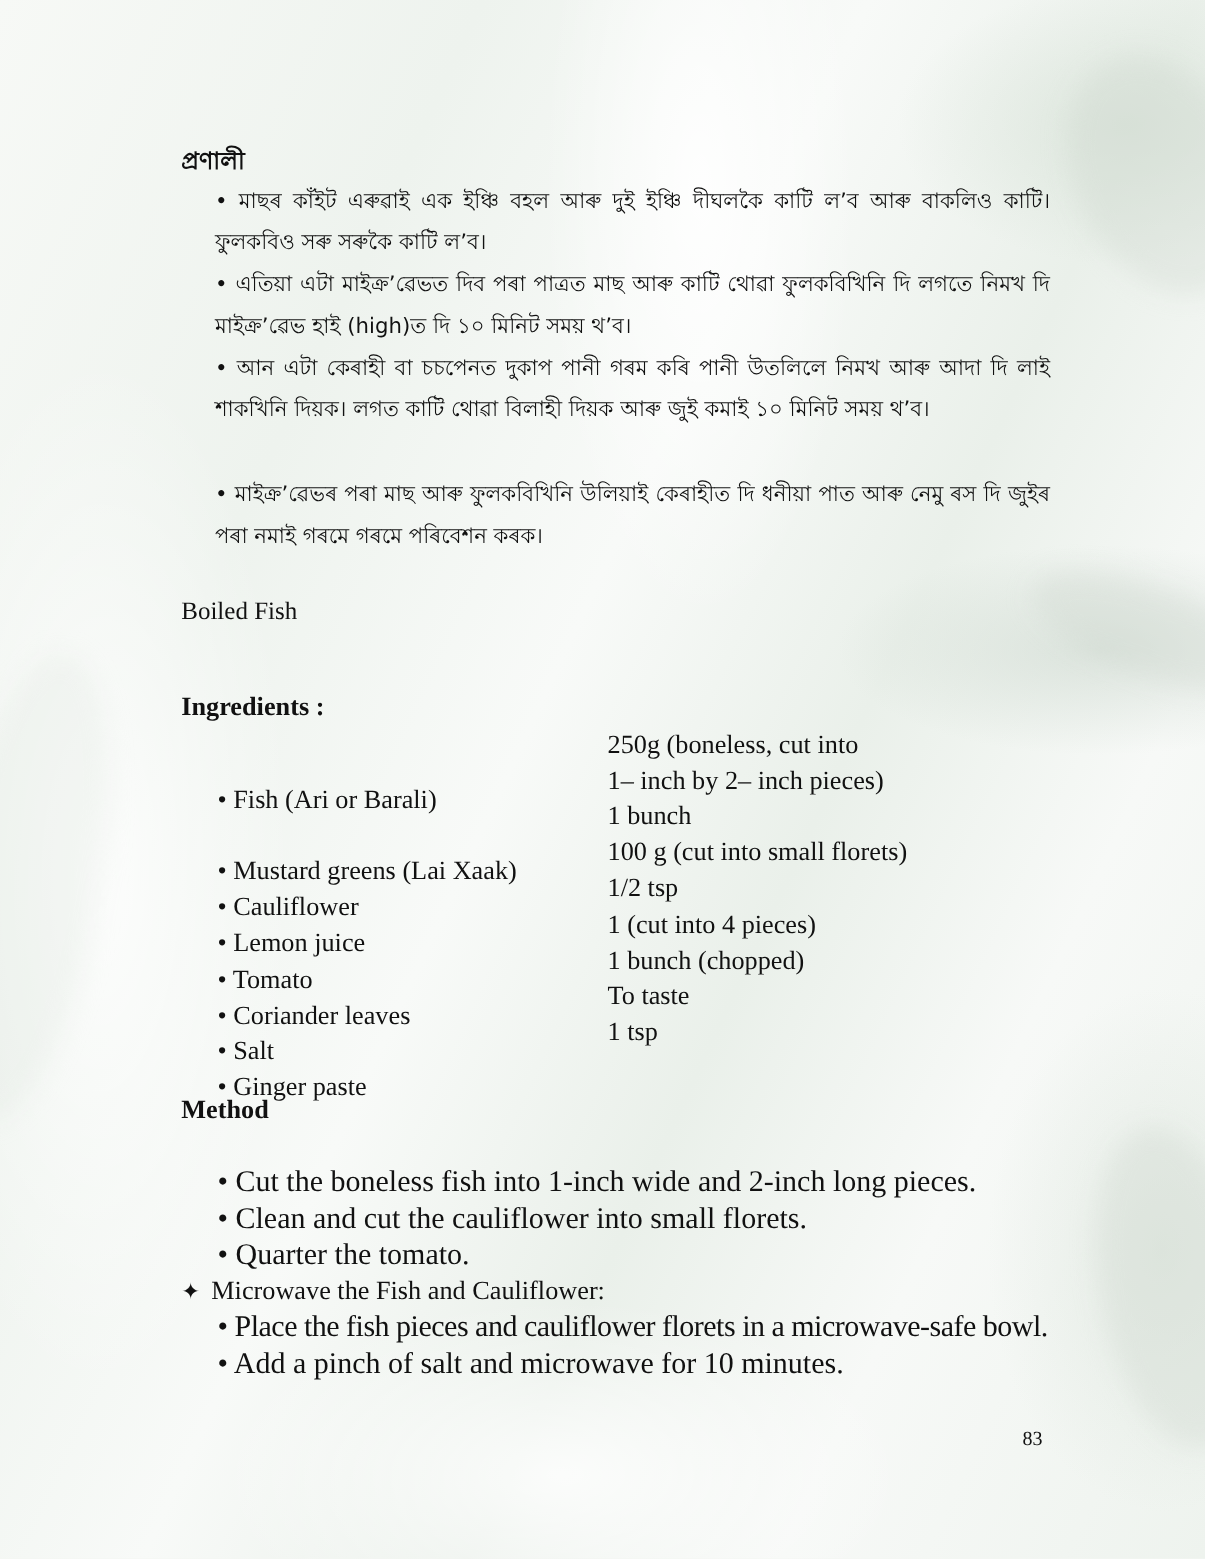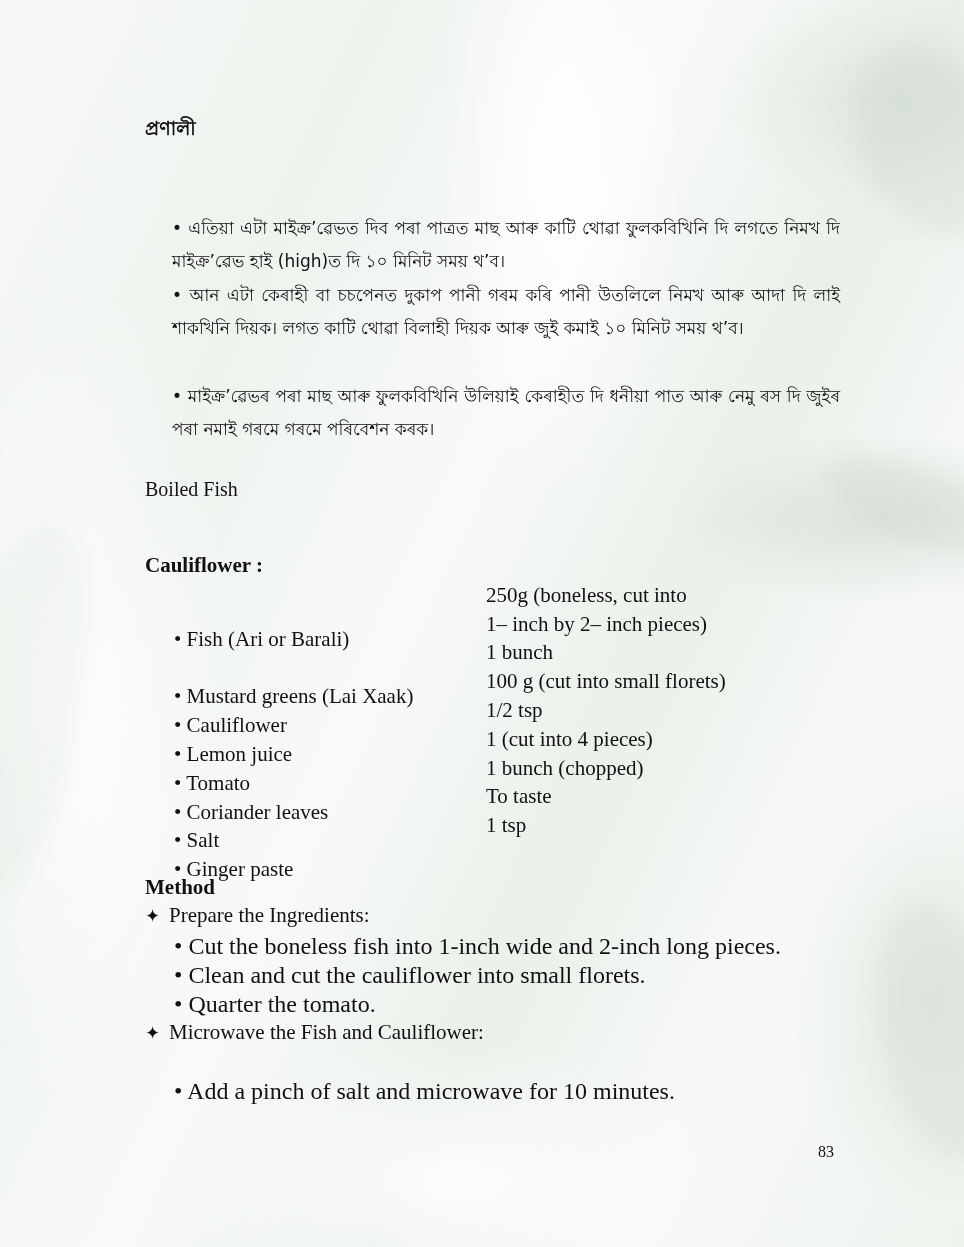--- a/index.html
+++ b/index.html
@@ -116,27 +116,28 @@
 <div class="bg"></div>
 <div class="fold" style="left:820px;top:470px;width:200px;height:70px;transform:rotate(20deg);"></div>
 <div class="fold" style="left:860px;top:40px;width:140px;height:200px;transform:rotate(-25deg);"></div>
 <div class="fold" style="left:-40px;top:520px;width:120px;height:380px;transform:rotate(10deg);background:rgba(220,228,220,0.25);"></div>
 <div class="fold" style="left:880px;top:900px;width:120px;height:260px;transform:rotate(-10deg);"></div>
 
 <div class="page">
 
   <div class="as-heading">প্ৰণালী</div>
 
+  <div class="as-block" style="top:145px;">• মাছৰ কাঁইট এৰুৱাই এক ইঞ্চি বহল আৰু দুই ইঞ্চি দীঘলকৈ কাটি ল’ব আৰু বাকলিও কাটি। ফুলকবিও সৰু সৰুকৈ কাটি ল’ব।</div>
   <div class="as-block" style="top:212px;">• এতিয়া এটা মাইক্ৰ’ৱেভত দিব পৰা পাত্ৰত মাছ আৰু কাটি থোৱা ফুলকবিখিনি দি লগতে নিমখ দি মাইক্ৰ’ৱেভ হাই (high)ত দি ১০ মিনিট সময় থ’ব।</div>
   <div class="as-block" style="top:279px;">• আন এটা কেৰাহী বা চচপেনত দুকাপ পানী গৰম কৰি পানী উতলিলে নিমখ আৰু আদা দি লাই শাকখিনি দিয়ক। লগত কাটি থোৱা বিলাহী দিয়ক আৰু জুই কমাই ১০ মিনিট সময় থ’ব।</div>
   <div class="as-block" style="top:380px;">• মাইক্ৰ’ৱেভৰ পৰা মাছ আৰু ফুলকবিখিনি উলিয়াই কেৰাহীত দি ধনীয়া পাত আৰু নেমু ৰস দি জুইৰ পৰা নমাই গৰমে গৰমে পৰিবেশন কৰক।</div>
 
   <h1 class="title">Boiled Fish</h1>
 
-  <div class="sub-heading" style="top:553px;">Cauliflower :</div>
+  <div class="sub-heading" style="top:553px;">Ingredients :</div>
 
   <div class="ing-row" style="top:581px;">
     <span class="ing-name">• Fish (Ari or Barali)</span>
     <span class="ing-qty">250g (boneless, cut into</span>
   </div>
   <div class="ing-row" style="top:610px;">
     <span class="ing-qty">1– inch by 2– inch pieces)</span>
   </div>
   <div class="ing-row" style="top:638px;">
     <span class="ing-name">• Mustard greens (Lai Xaak)</span>
@@ -162,26 +163,24 @@
     <span class="ing-name">• Salt</span>
     <span class="ing-qty">To taste</span>
   </div>
   <div class="ing-row" style="top:811px;">
     <span class="ing-name">• Ginger paste</span>
     <span class="ing-qty">1 tsp</span>
   </div>
 
   <div class="sub-heading" style="top:875px;">Method</div>
 
-  <div class="step" style="top:903px;">
-    <span class="star">✦</span><span>Prepare the Ingredients:</span>
-  </div>
   <div class="sub-step" style="top:933px;">• Cut the boneless fish into 1-inch wide and 2-inch long pieces.</div>
   <div class="sub-step" style="top:962px;">• Clean and cut the cauliflower into small florets.</div>
   <div class="sub-step" style="top:991px;">• Quarter the tomato.</div>
 
   <div class="step" style="top:1020px;">
     <span class="star">✦</span><span>Microwave the Fish and Cauliflower:</span>
   </div>
+  <div class="sub-step" style="top:1049px;letter-spacing:-0.4px;">• Place the fish pieces and cauliflower florets in a microwave-safe bowl.</div>
   <div class="sub-step" style="top:1078px;">• Add a pinch of salt and microwave for 10 minutes.</div>
 
   <div class="page-number">83</div>
 </div>
 
 </body></html>

